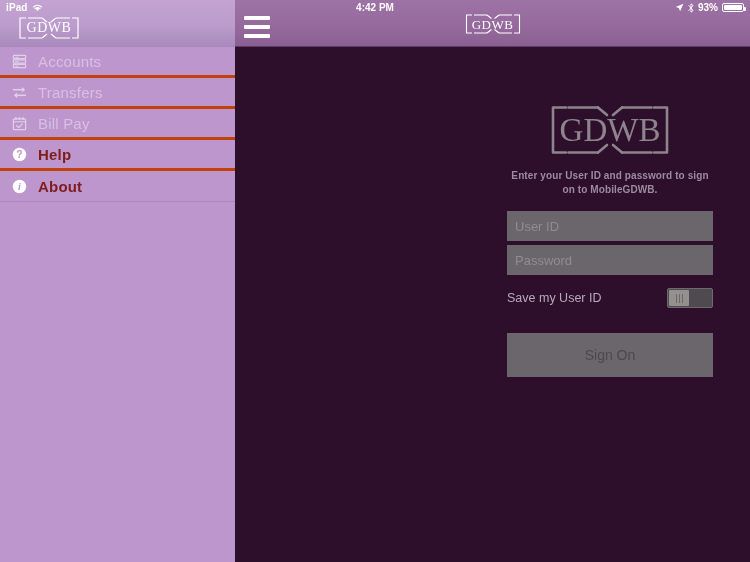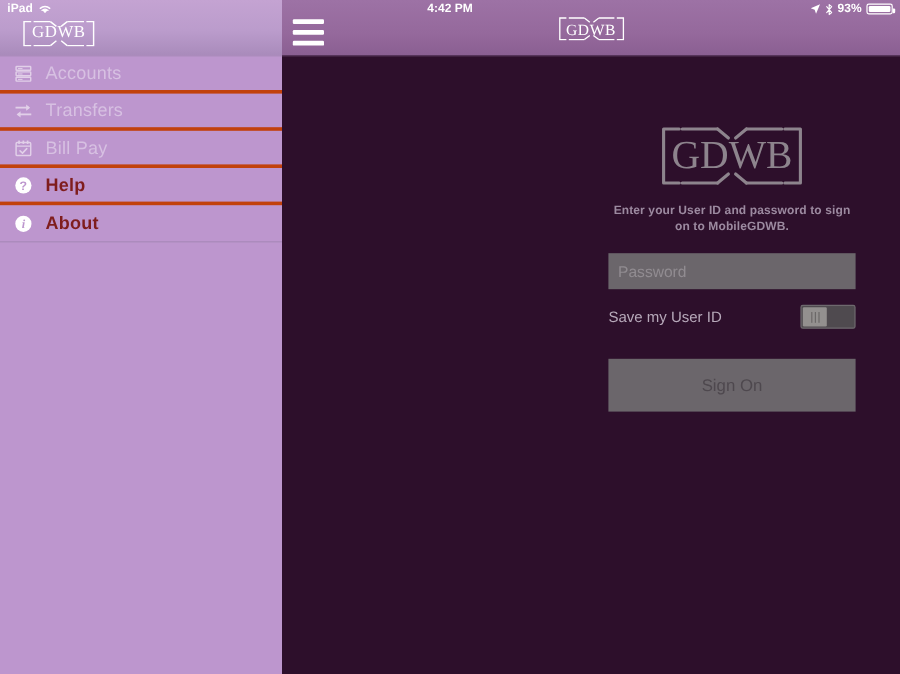--- a/index.html
+++ b/index.html
@@ -202,21 +202,21 @@
     border: none;
     outline: none;
     color: #c9c4c9;
     font-size: 13px;
     font-family: "Liberation Sans", sans-serif;
     padding: 0 8px;
     display: block;
     border-radius: 0;
   }
   .field::placeholder { color: #918c91; opacity: 1; }
-  .field + .field { margin-top: 16px; }
+  .field + .field { margin-top: 4px; }
 
   .save-row {
     display: flex;
     align-items: center;
     justify-content: space-between;
     margin-top: 12px;
     height: 22px;
   }
   .save-label {
     color: #b7a9ba;
@@ -371,20 +371,21 @@
               <path d="M104 2.5 H117 V47.5 H104" fill="none" stroke="#8d848d" stroke-width="2.6" stroke-linecap="round" stroke-linejoin="round"></path>
               <path d="M48 2.5 H18.5 M72 2.5 H101.5 M48 47.5 H18.5 M72 47.5 H101.5" fill="none" stroke="#8d848d" stroke-width="2.6" stroke-linecap="round"></path>
               <path d="M48 2.5 L57 10 M72 2.5 L63 10 M48 47.5 L57 40 M72 47.5 L63 40" fill="none" stroke="#8d848d" stroke-width="2.6" stroke-linecap="round"></path>
             </svg>
             <span class="lg-text" style="color:#8d848d;font-size:33px;position:relative;z-index:2;letter-spacing:0;">GDWB</span>
           </div>
         </div>
 
         <div class="instructions">Enter your User ID and password to sign on to MobileGDWB.</div>
 
+        <input class="field" type="text" placeholder="User ID" style="">
 
         <input class="field" type="password" placeholder="Password" style="">
 
         <div class="save-row">
           <span class="save-label">Save my User ID</span>
           <div class="toggle">
             <div class="knob">
               <b></b>
               <b></b>
               <b></b>

